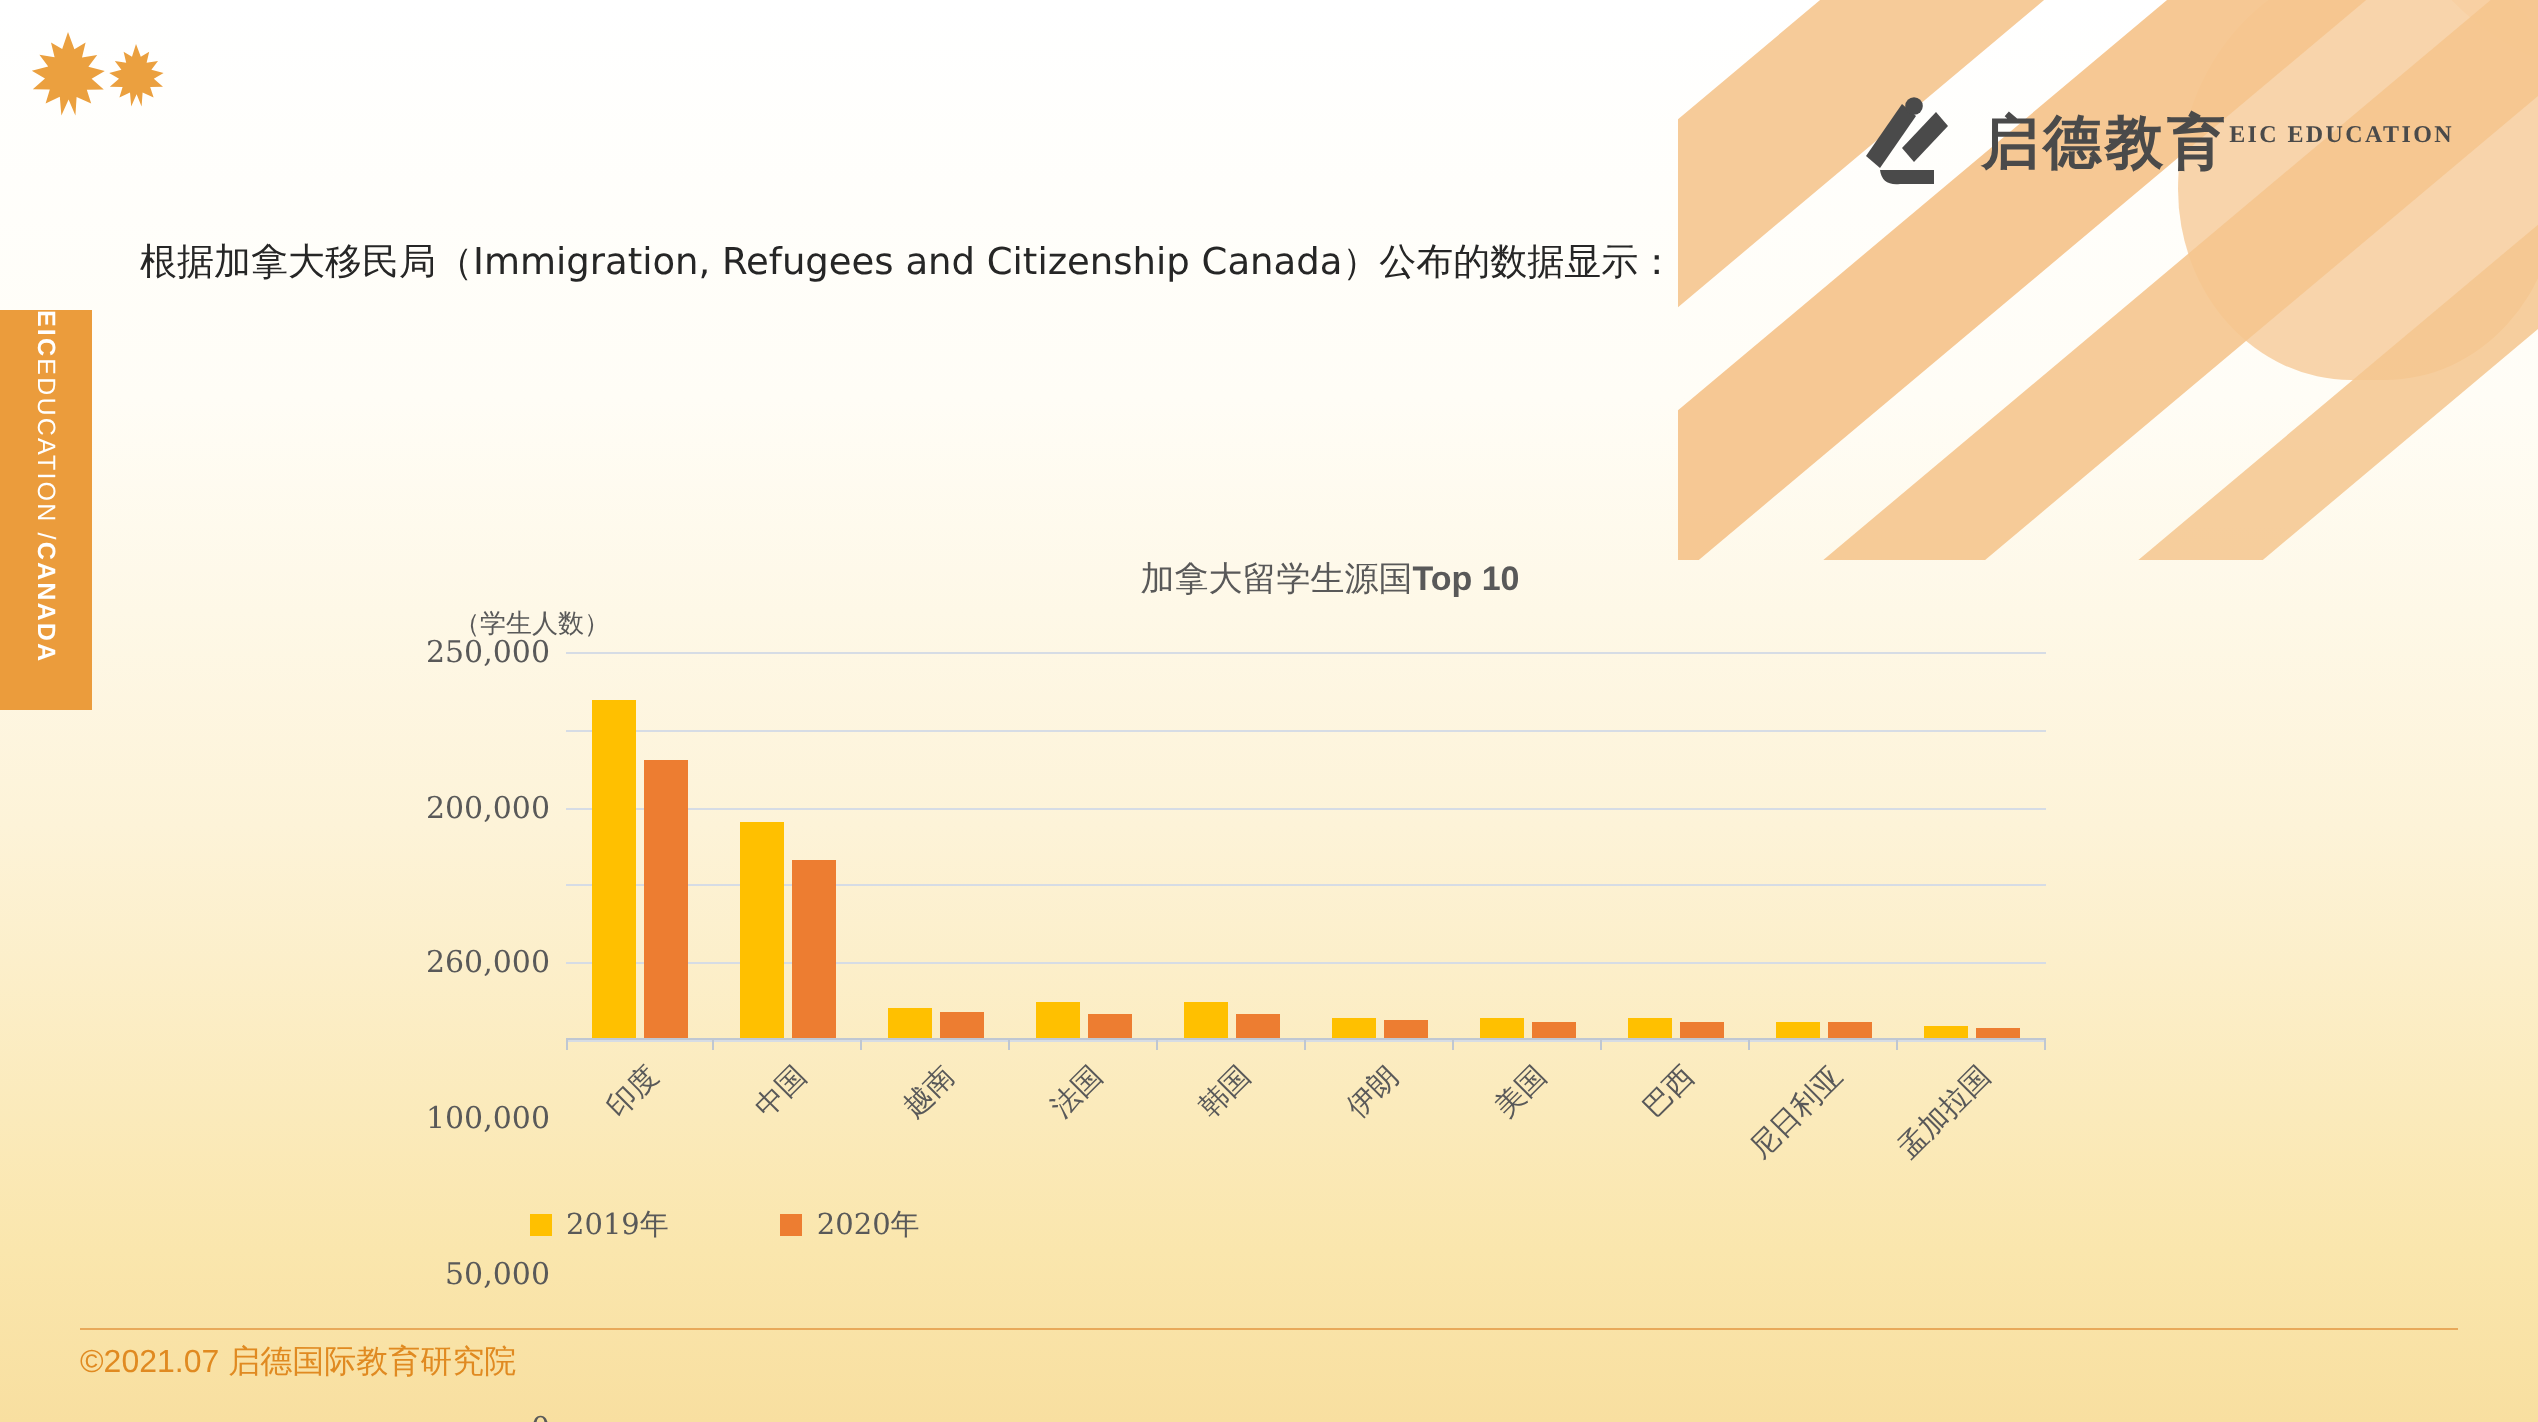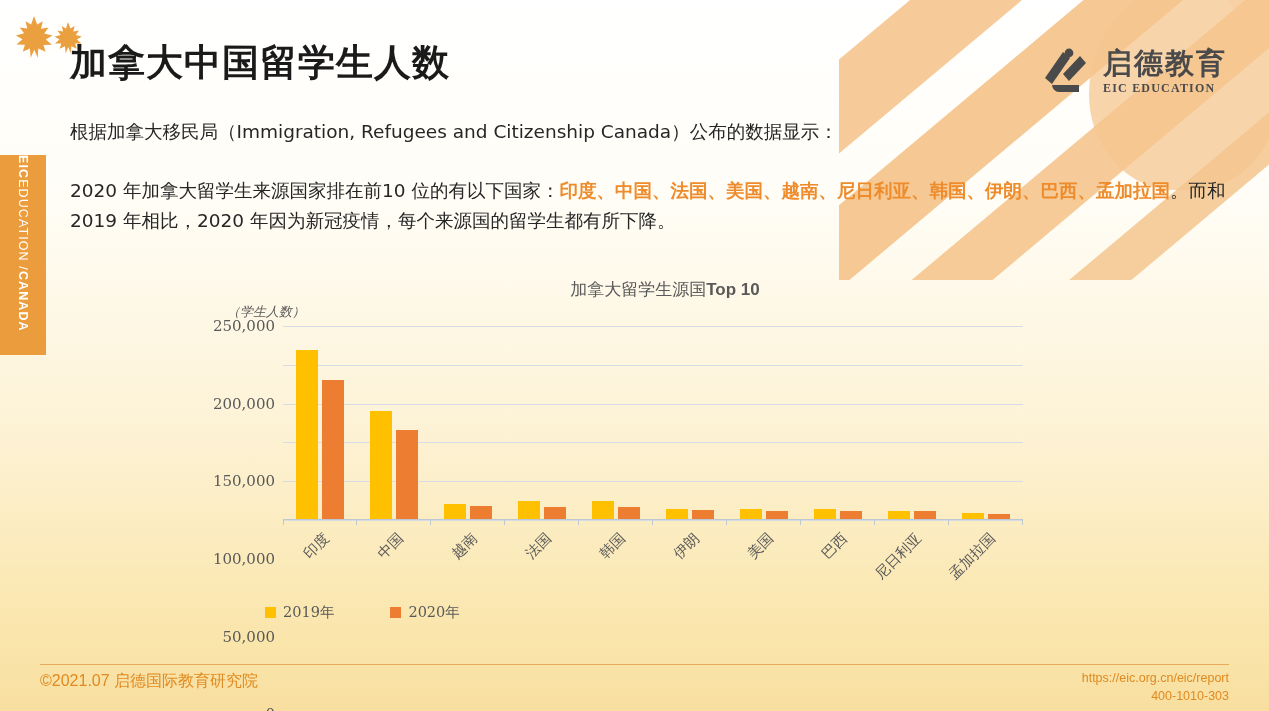--- a/index.html
+++ b/index.html
@@ -31,21 +31,21 @@
   .leaves{position:absolute;left:8px;top:10px;width:78px;height:58px;}
   
   #page-title{
     position:absolute;left:70px;top:38px;
     font-size:37px;font-weight:bold;color:#1a1a1a;letter-spacing:1px;
     font-family:"DejaVu Sans","Liberation Sans",sans-serif;
   }
   
   .logo{position:absolute;right:42px;top:44px;display:flex;align-items:center;gap:10px;}
   .logo-mark{width:54px;height:54px;}
-  .logo-txt{display:flex;flex-direction:column;line-height:1;}
+  .logo-txt{display:flex;flex-direction:row;line-height:1;text-align:right;}
   .logo-cn{font-size:29px;font-weight:bold;color:#4a4a4a;letter-spacing:2px;
           font-family:"DejaVu Sans","Liberation Sans",sans-serif;}
   .logo-en{font-size:12px;font-weight:bold;color:#4a4a4a;letter-spacing:1.2px;margin-top:4px;
           font-family:"Liberation Serif",serif;}
   
   .side-tab{
     position:absolute;left:0;top:155px;width:46px;height:200px;background:#eb9c3c;
   }
   .side-tab-inner{
     position:absolute;left:0;top:0;width:200px;height:46px;
@@ -66,21 +66,21 @@
   
   #chart{position:absolute;left:205px;top:275px;width:830px;height:350px;}
   .chart-title{
     position:absolute;left:0;right:0;top:3px;text-align:center;
     font-size:17px;color:#595959;font-family:"DejaVu Serif","Liberation Serif",serif;
     padding-left:90px;
   }
   .chart-title b{font-family:"Liberation Sans",sans-serif;}
   .axis-unit{
     position:absolute;left:22px;top:28px;font-size:13px;color:#595959;
-    font-family:"DejaVu Serif","Liberation Serif",serif;white-space:nowrap;font-style:italic;
+    font-family:"DejaVu Serif","Liberation Serif",serif;white-space:nowrap;
   }
   .plot{position:absolute;left:78px;top:51px;width:740px;height:194px;}
   .gridline{position:absolute;left:0;width:100%;height:1px;background:#d6dce5;}
   .ytick{
     position:absolute;right:calc(100% + 8px);transform:translateY(-50%);
     font-size:15px;color:#595959;white-space:nowrap;
     font-family:"DejaVu Serif","Liberation Serif",serif;
   }
   .xaxis{position:absolute;left:0;bottom:0;width:100%;height:1px;background:#bfc7d2;}
   .groups{position:absolute;left:0;top:0;width:100%;height:100%;display:flex;}
@@ -135,21 +135,20 @@
     <div class="stripe s3"></div>
   </div>
 
   <svg class="leaves" viewBox="0 0 78 58">
     <g fill="#eba03f">
       <path d="M26 6 l3.2 8.6 5.6-3.3 -1.8 7.4 7.6-1.2 -4.4 5.9 8.2 2.1 -6.6 3.9 6.1 5.3 -8.5 .2 2.2 6.9 -7.3-3.3 -.6 9.3 -3.4-8.1 -3.6 8.1 -.8-9.4 -7.1 3.4 2.1-7 -8.5-.2 6.1-5.3 -6.6-3.9 8.2-2.1 -4.4-5.9 7.6 1.2 -1.8-7.4 5.6 3.3z"></path>
       <path d="M60 12 l2.4 6.4 4.2-2.5 -1.3 5.5 5.7-.9 -3.3 4.4 6.1 1.6 -4.9 2.9 4.6 4 -6.4.1 1.7 5.2 -5.5-2.5 -.5 7 -2.5-6.1 -2.7 6.1 -.6-7 -5.3 2.5 1.6-5.2 -6.4-.1 4.6-4 -4.9-2.9 6.1-1.6 -3.3-4.4 5.7.9 -1.3-5.5 4.2 2.5z"></path>
     </g>
   </svg>
 
-  <div id="page-title">加拿大中国留学生人数</div>
 
   <div class="logo">
     <svg class="logo-mark" viewBox="0 0 54 54">
       <g fill="#4a4a4a">
         <path d="M6 34 L24 8 L31 14 L13 40 Z"></path>
         <path d="M24 30 L41 12 L47 19 L30 37 Z"></path>
         <path d="M13 41 Q14 49 23 48 L40 48 L40 41 L23 41 Z"></path>
         <circle cx="30" cy="9" r="4.4"></circle>
       </g>
     </svg>
@@ -161,41 +160,38 @@
 
   <div class="side-tab">
     <div class="side-tab-inner">
       <b>EIC</b>
         <span> EDUCATION / </span>
         <b>CANADA</b>
     </div>
   </div>
 
   <div class="para" id="para1">根据加拿大移民局（Immigration, Refugees and Citizenship Canada）公布的数据显示：</div>
-  <div class="para" id="para2">
-    <span>2020 年加拿大留学生来源国家排在前10 位的有以下国家：</span><span class="hl">印度、中国、法国、美国、越南、尼日利亚、韩国、伊朗、巴西、孟加拉国</span><span>。而和2019 年相比，2020 年因为新冠疫情，每个来源国的留学生都有所下降。</span>
-  </div>
 
   <div id="chart">
     <div class="chart-title"><span>加拿大留学生源国</span><b>Top 10</b></div>
     <div class="axis-unit">（学生人数）</div>
 
     <div class="plot">
       <div id="gridlines">
           <div class="gridline" style="top: 194px;">
             <div class="ytick" style="top: 194px;">0</div>
           </div>
           <div class="gridline" style="top: 155.2px;">
             <div class="ytick" style="top: 156px;">50,000</div>
           </div>
           <div class="gridline" style="top: 116.4px;">
             <div class="ytick" style="top: 116.4px;">100,000</div>
           </div>
           <div class="gridline" style="top: 77.6px;">
-            <div class="ytick" style="top: 77.6px;">150,000</div>
+            <div class="ytick" style="top: 77.6px;">260,000</div>
           </div>
           <div class="gridline" style="top: 38.8px;">
             <div class="ytick" style="top: 38.8px;">200,000</div>
           </div>
           <div class="gridline" style="top: 0px;">
             <div class="ytick" style="top: 0px;">250,000</div>
           </div>
         </div>
       <div class="groups" id="bar-groups">
           <div class="group">
@@ -282,18 +278,14 @@
         </div>
         <div class="legend-item">
           <span class="swatch" style="background: rgb(237, 125, 49);"></span>
           <span>2020年</span>
         </div>
       </div>
   </div>
 
   <div class="rule"></div>
   <div class="copyright">©2021.07 启德国际教育研究院</div>
-  <div class="contact">
-    <div>https://eic.org.cn/eic/report</div>
-    <div>400-1010-303</div>
-  </div>
 
 </div>
 
 </body></html>

